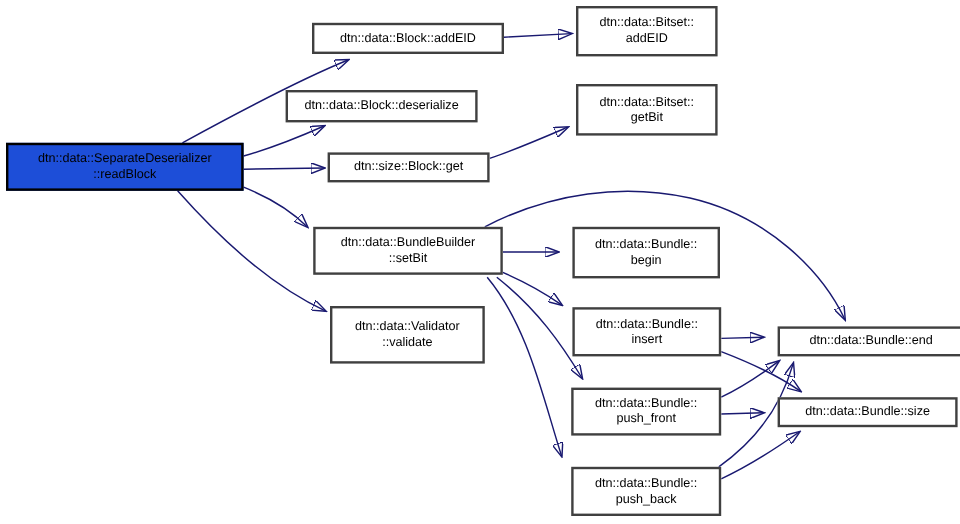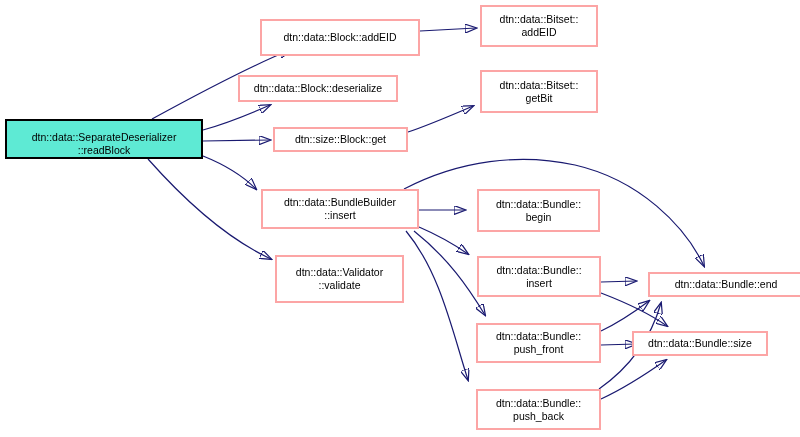--- a/index.html
+++ b/index.html
@@ -1,24 +1,24 @@
 <!DOCTYPE html>
 <html><head>
 <meta charset="utf-8">
 <style>
   html,body{margin:0;padding:0;background:#ffffff;}
   #graph{position:relative;width:800px;height:437px;background:#ffffff;overflow:hidden;
          font-family:"Liberation Sans","DejaVu Sans",sans-serif;}
   #edges{position:absolute;left:0;top:0;width:800px;height:437px;}
   #edges path{fill:none;stroke:#191970;stroke-width:1.2px;}
-  .node{position:absolute;box-sizing:border-box;background:#ffffff;border:2px solid #fca5a5;
+  .node{position:absolute;box-sizing:border-box;background:#ffffff;border:2px solid #404040;
         display:flex;flex-direction:column;align-items:center;justify-content:center;
         font-size:10.5px;line-height:13px;color:#000000;text-align:center;cursor:pointer;
         white-space:nowrap;}
-  .node.highlight{background:#5eead4;border-color:#000000;justify-content:flex-end;}
+  .node.highlight{background:#1d4ed8;border-color:#000000;}
 </style>
 </head>
 <body>
 
 <div id="graph">
 
   <svg id="edges" width="800" height="437" viewBox="0 0 800 437">
     <defs>
       <marker id="arrow" markerUnits="userSpaceOnUse" markerWidth="13" markerHeight="9" refX="11" refY="4.5" orient="auto">
         <path d="M0,0 L12,4.5 L0,9 z" fill="#191970" stroke="none"></path>
@@ -42,35 +42,35 @@
     <path marker-end="url(#arrow)" d="M601,345 L636,344"></path>
     <path marker-end="url(#arrow)" d="M599,389 C636,363 653,331 661,303"></path>
     <path marker-end="url(#arrow)" d="M601,399 C627,387 649,372 666,360"></path>
   </svg>
 
   <div class="node highlight" style="left:5px;top:119px;width:198px;height:40px">
     <span>dtn::data::SeparateDeserializer</span>
     <span>::readBlock</span>
   </div>
 
-  <div class="node" style="left:260px;top:19px;width:160px;height:37px">
+  <div class="node" style="left:260px;top:19px;width:160px;height:26px">
     <span>dtn::data::Block::addEID</span>
   </div>
 
   <div class="node" style="left:238px;top:75px;width:160px;height:27px">
     <span>dtn::data::Block::deserialize</span>
   </div>
 
   <div class="node" style="left:273px;top:127px;width:135px;height:25px">
     <span>dtn::size::Block::get</span>
   </div>
 
   <div class="node" style="left:261px;top:189px;width:158px;height:40px">
     <span>dtn::data::BundleBuilder</span>
-    <span>::insert</span>
+    <span>::setBit</span>
   </div>
 
   <div class="node" style="left:275px;top:255px;width:129px;height:48px">
     <span>dtn::data::Validator</span>
     <span>::validate</span>
   </div>
 
   <div class="node" style="left:480px;top:5px;width:118px;height:42px">
     <span>dtn::data::Bitset::</span>
     <span>addEID</span>
@@ -98,17 +98,17 @@
 
   <div class="node" style="left:476px;top:389px;width:125px;height:41px">
     <span>dtn::data::Bundle::</span>
     <span>push_back</span>
   </div>
 
   <div class="node" style="left:648px;top:272px;width:156px;height:25px">
     <span>dtn::data::Bundle::end</span>
   </div>
 
-  <div class="node" style="left:632px;top:331px;width:136px;height:25px">
+  <div class="node" style="left:648px;top:331px;width:150px;height:25px">
     <span>dtn::data::Bundle::size</span>
   </div>
 
 </div>
 
 </body></html>

